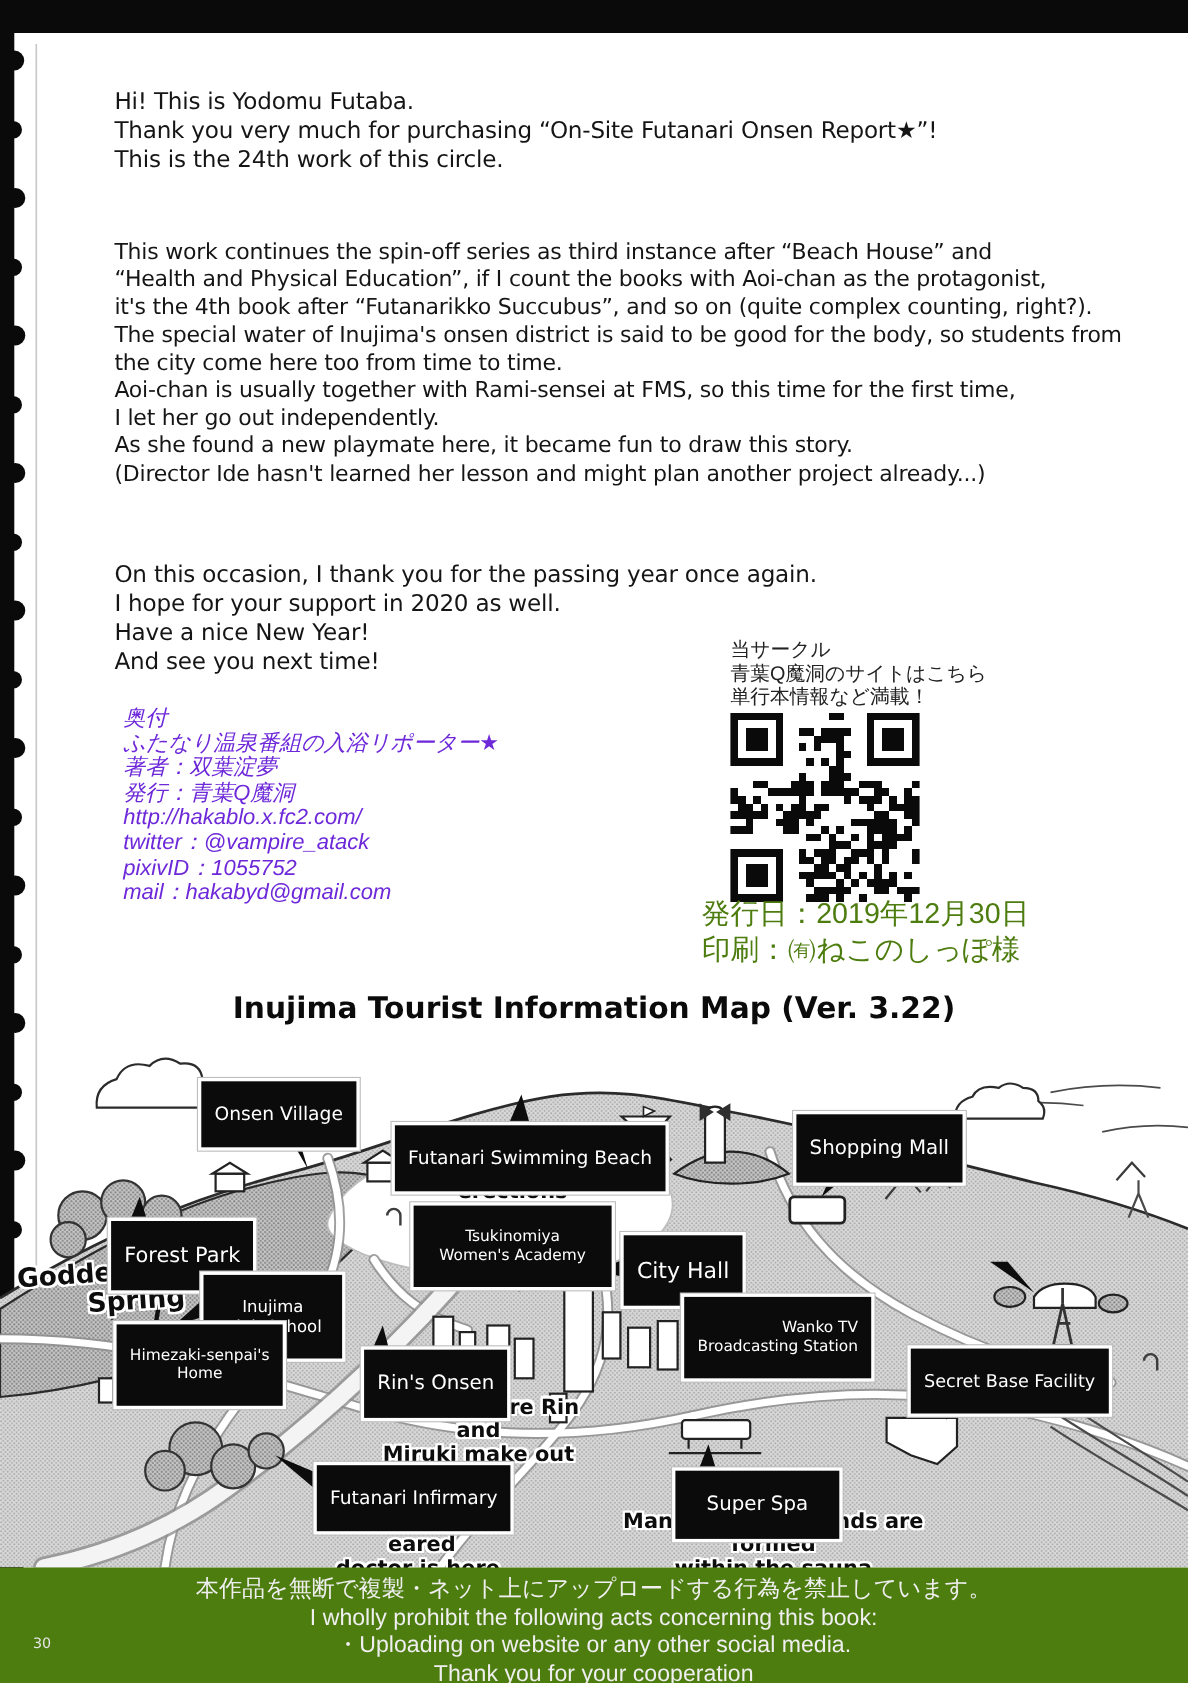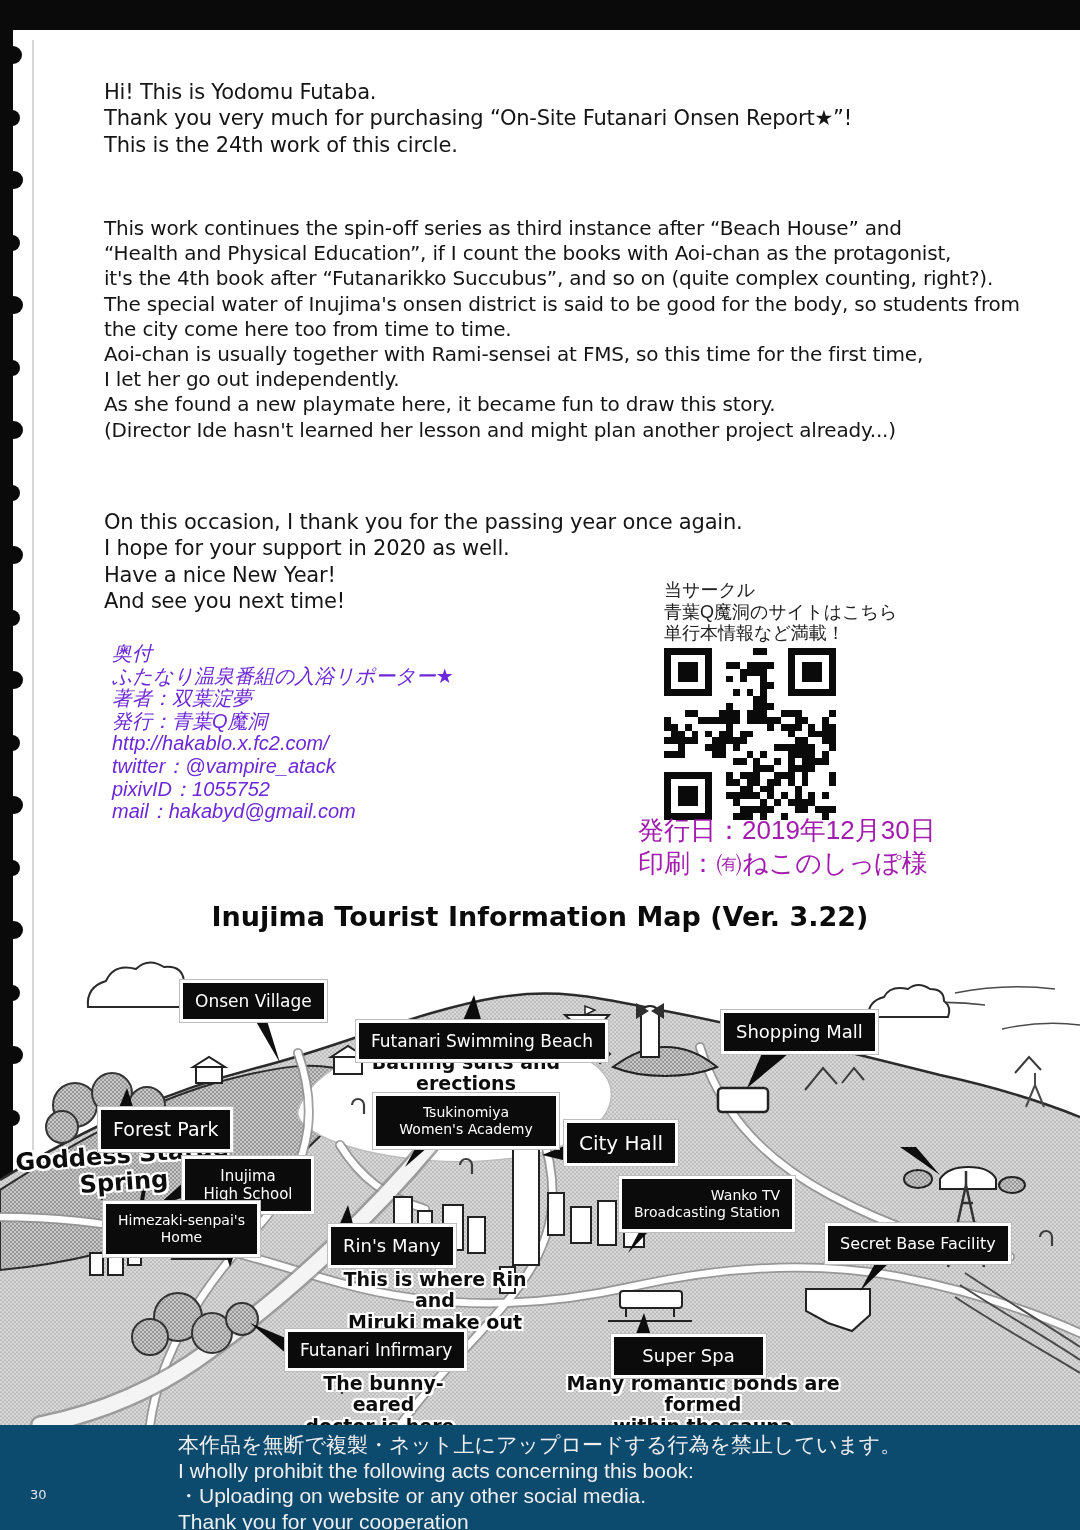--- a/index.html
+++ b/index.html
@@ -7,37 +7,37 @@
     width:1080px;height:1530px;position:relative;overflow:hidden;
     background:#ffffff;font-family:"DejaVu Sans",sans-serif;color:#111;
   }
   .abs{position:absolute;}
   .prelines{white-space:pre-line;}
   
   .comic{font-size:20px;line-height:1.26;letter-spacing:-0.2px;color:#151515;}
   
   .colophon{font-family:"Liberation Sans","DejaVu Sans",sans-serif;font-size:20px;line-height:1.13;color:#6d28d9;font-style:italic;}
   .sitenote{font-family:"Liberation Sans","DejaVu Sans",sans-serif;font-size:18px;line-height:1.2;color:#222;}
-  .pubinfo{font-family:"Liberation Sans","DejaVu Sans",sans-serif;font-size:26px;line-height:1.25;color:#a21caf;}
+  .pubinfo{font-family:"Liberation Sans","DejaVu Sans",sans-serif;font-size:26px;line-height:1.25;color:#4d7c0f;}
   .maptitle{width:1080px;text-align:center;font-weight:bold;font-size:27px;letter-spacing:0px;color:#0b0b0b;}
   
   .maplabel{
     position:absolute;background:#0b0b0b;color:#fff;text-align:center;
-    padding:8px 12px;line-height:1.2;white-space:pre-line;
+    padding:20px 12px;line-height:1.2;white-space:pre-line;
     box-shadow:0 0 0 3px #ffffff, 0 0 0 4px #bdbdbd;
   }
   
   .mapcaption{
     position:absolute;color:#0d0d0d;font-weight:bold;text-align:center;
     line-height:1.12;white-space:pre-line;
     text-shadow:-2px -2px 0 #fff,2px -2px 0 #fff,-2px 2px 0 #fff,2px 2px 0 #fff,
                 0 -2px 0 #fff,0 2px 0 #fff,-2px 0 0 #fff,2px 0 0 #fff;
   }
   .footerbar{
-    position:absolute;left:0;top:1425px;width:1080px;height:105px;background:#0c4a6e;
+    position:absolute;left:0;top:1425px;width:1080px;height:105px;background:#4d7c0f;text-align:center;
   }
   .footerbar .lines{
     position:absolute;left:178px;top:7px;color:#efefef;
     font-family:"Liberation Sans","DejaVu Sans",sans-serif;
     font-size:21px;line-height:1.22;white-space:pre-line;
   }
   .pagenum{position:absolute;left:30px;top:62px;color:#e6e6e6;font-size:13px;}
   .topbar{position:absolute;left:0;top:0;width:1080px;height:30px;background:#0a0a0a;}
 </style>
 </head>
@@ -505,21 +505,21 @@
   <div class="maplabel" style="left:101px;top:155px;font-size:19px;">Forest Park</div>
   <div class="maplabel" style="left:376px;top:141px;font-size:14px;width:156px;">Tsukinomiya
 Women's Academy</div>
   <div class="maplabel" style="left:567px;top:168px;font-size:20px;">City Hall</div>
   <div class="maplabel" style="left:185px;top:204px;font-size:15px;width:102px;">Inujima
 High School</div>
   <div class="maplabel" style="left:622px;top:224px;font-size:14px;text-align:right;">Wanko TV
 Broadcasting Station</div>
   <div class="maplabel" style="left:106px;top:249px;font-size:14px;">Himezaki-senpai's
 Home</div>
-  <div class="maplabel" style="left:331px;top:272px;font-size:18px;">Rin's Many</div>
+  <div class="maplabel" style="left:331px;top:272px;font-size:18px;">Rin's Onsen</div>
   <div class="maplabel" style="left:288px;top:377px;font-size:17px;">Futanari Infirmary</div>
   <div class="maplabel" style="left:614px;top:382px;font-size:18px;width:125px;">Super Spa</div>
   <div class="maplabel" style="left:828px;top:271px;font-size:16px;">Secret Base Facility</div>
 </div>
 
 <div class="footerbar">
   <div class="lines">本作品を無断で複製・ネット上にアップロードする行為を禁止しています。
 I wholly prohibit the following acts concerning this book:
 ・Uploading on website or any other social media.
 Thank you for your cooperation</div>

